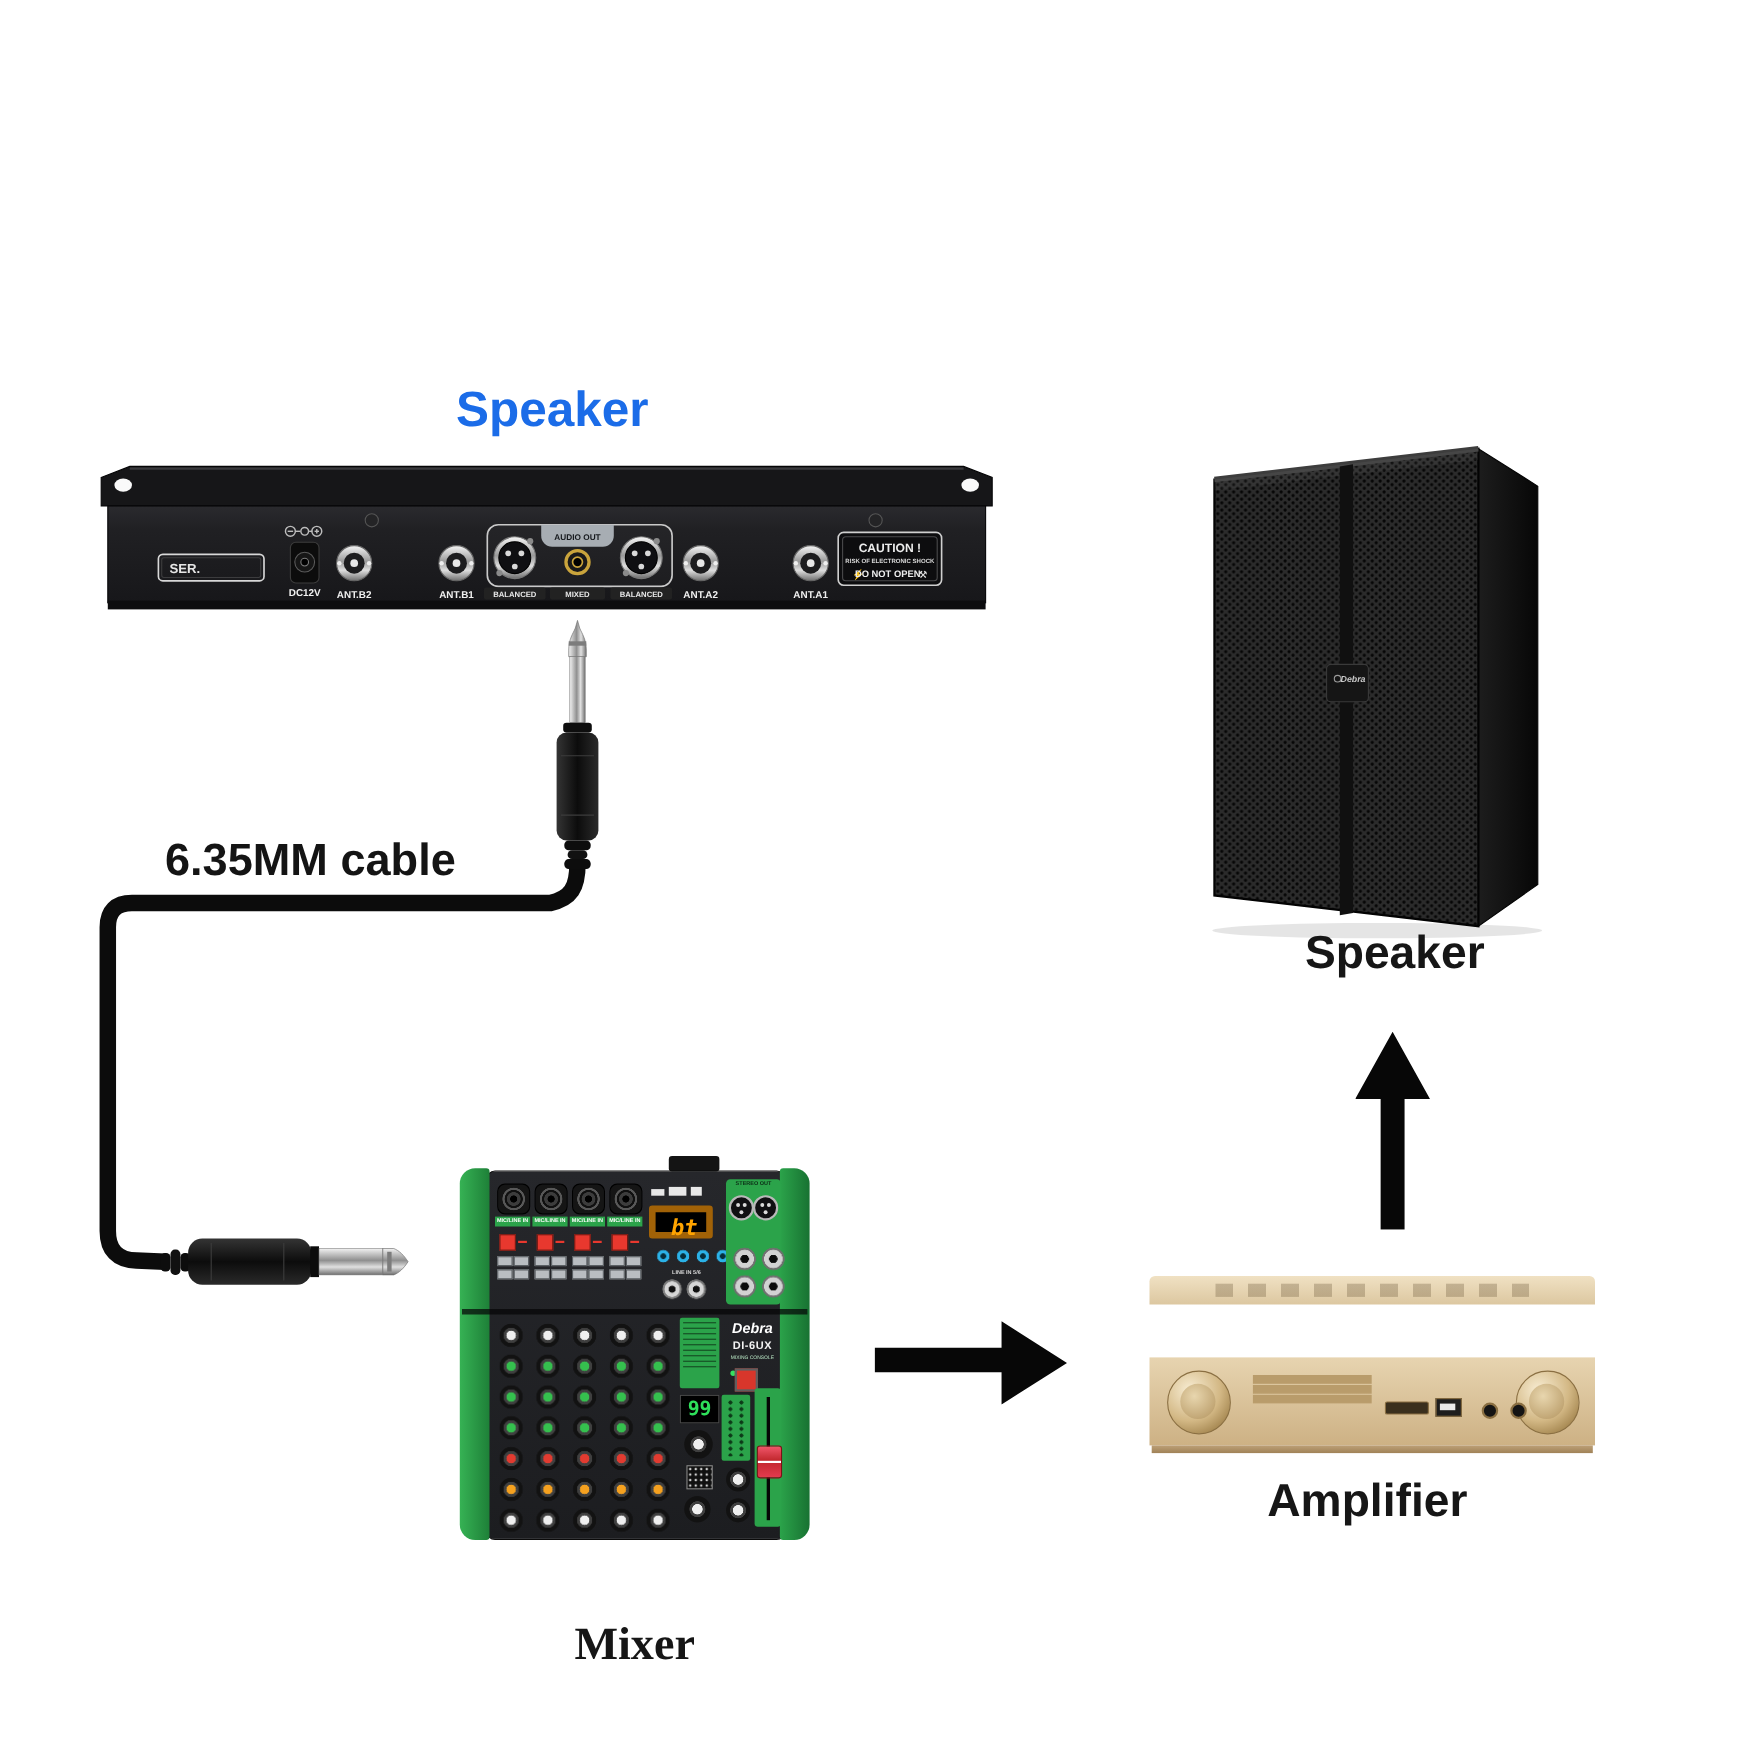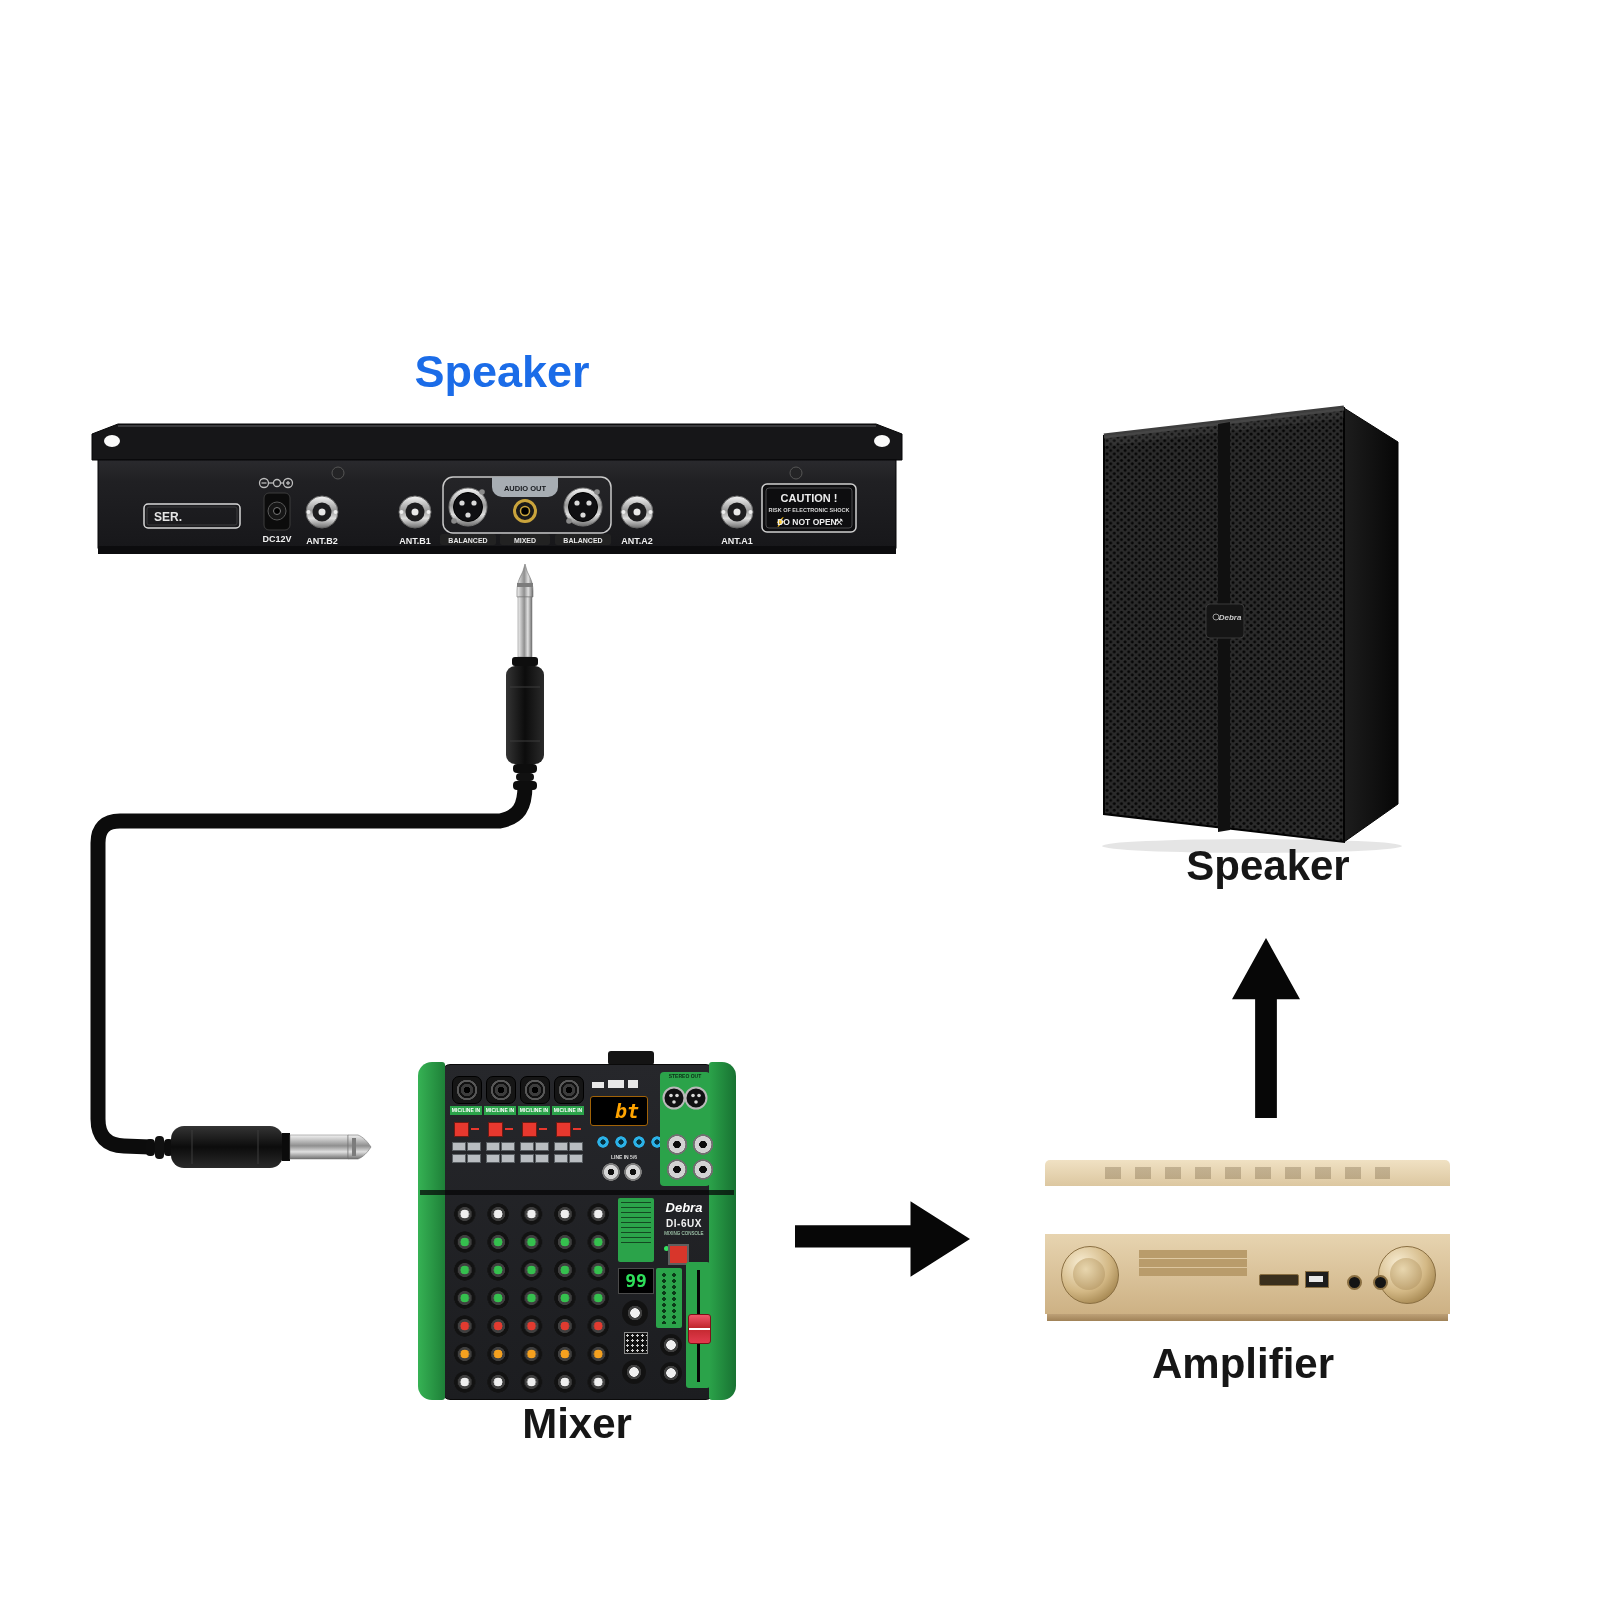--- a/index.html
+++ b/index.html
@@ -34,21 +34,21 @@
     border-radius:8px;border:1px solid #0a0a0a;}
   .mx-seam{left:2px;top:128px;width:314px;height:5px;background:rgba(5,5,7,.72);}
   .mx-ch{top:14px;width:32px;height:110px;}
   .mx-jack{left:2px;top:0;width:28px;height:26px;border-radius:7px;border:1px solid #000;
     background:radial-gradient(circle at 50% 50%,#000 0 3px,#3c3c3c 3.5px 6px,#101010 6.5px 8px,#585858 8.5px 10px,#151515 10.5px);}
   .mx-chlabel{left:0;top:30px;width:32px;height:9px;background:#2ba34a;color:#fff;
     font-size:5px;font-weight:bold;text-align:center;line-height:9px;letter-spacing:0;}
   .mx-pad{left:4px;top:46px;width:13px;height:13px;background:#e8382e;border:1px solid #6e1a13;}
   .mx-paddash{left:21px;top:52px;width:8px;height:2px;background:#e8382e;}
   .mx-sw{width:12px;height:7px;background:#b9bdc1;border:1px solid #5a5f63;}
-  .mx-display{left:172px;top:34px;width:58px;height:30px;background:#000;border:1px solid #a16207;
+  .mx-display{left:172px;top:34px;width:58px;height:30px;background:#000;border:6px solid #a16207;
     border-radius:3px;color:#ffa400;font-family:"DejaVu Sans Mono",monospace;font-weight:bold;
     font-style:italic;font-size:20px;text-align:right;line-height:29px;padding-right:8px;box-sizing:border-box;}
   .mx-usb{left:174px;top:12px;width:54px;height:12px;}
   .mx-usb i{display:inline-block;background:#e8e8e8;margin-right:4px;}
   .mx-btns{left:176px;top:72px;width:72px;height:16px;
     background-image:radial-gradient(circle,#062d3a 0 2.4px,#2bb2e8 2.8px 5.4px,rgba(0,0,0,0) 5.9px);
     background-size:18px 16px;}
   .mx-linein{left:164px;top:92px;width:84px;height:7px;color:#dcdcdc;font-size:5px;
     font-weight:bold;text-align:center;}
   .mx-rca{left:182px;top:100px;width:44px;height:20px;
@@ -304,20 +304,21 @@
       <rect x="131" y="581" width="112" height="42" rx="13" fill="url(#plugH)"></rect>
       <line x1="152" y1="585" x2="152" y2="619" stroke="#3c3c3c"></line>
       <line x1="218" y1="585" x2="218" y2="619" stroke="#3c3c3c"></line>
       <rect x="242" y="588" width="8" height="28" fill="#0b0b0b"></rect>
       <rect x="250" y="590" width="58" height="24" fill="url(#metalH)" stroke="#767676" stroke-width=".5"></rect>
       <path d="M308,590 L318,590 C323,592 327,596 331,602 C327,608 323,612 318,614 L308,614 Z" fill="url(#metalH)" stroke="#6f6f6f" stroke-width=".6"></path>
       <rect x="312" y="593" width="4" height="18" fill="#7c7c7c"></rect>
     </g>
   </svg>
 
+  <div class="abs cable-label">6.35MM cable</div>
 
   <svg class="abs" style="left:1080px;top:396px;" width="330" height="460" viewBox="0 0 330 460">
     <defs>
       <pattern id="spkdots" width="7.2" height="6.6" patternUnits="userSpaceOnUse">
         <rect width="7.2" height="6.6" fill="#2b2b2b"></rect>
         <circle cx="1.9" cy="1.7" r="1.5" fill="#060606"></circle>
         <circle cx="5.5" cy="5" r="1.5" fill="#060606"></circle>
       </pattern>
       <linearGradient id="spkSide" x1="0" y1="0" x2="1" y2="0">
         <stop offset="0" stop-color="#1d1d1d"></stop>
@@ -446,21 +447,21 @@
         <i class="c2"></i>
       </div>
     <div class="abs mx-knob" style="left:242px;top:272px;width:22px;height:22px;"></div>
     <div class="abs mx-knob" style="left:242px;top:300px;width:22px;height:22px;"></div>
     <div class="abs mx-faderbg"></div>
     <div class="abs mx-slot"></div>
     <div class="abs mx-fadercap">
         <i></i>
       </div>
   </div>
-  <div class="abs dev-label" style="left:427px;top:1400px;width:300px;">Mixer</div>
+  <div class="abs dev-label" style="left:427px;top:1471px;width:300px;font-family:Liberation Serif, serif;">Mixer</div>
 
   <div class="abs arrow-right"></div>
 
   <div class="abs amp">
     <div class="abs amp-top">
         <i></i>
       </div>
     <div class="abs amp-gold">
       <div class="abs amp-knob" style="left:16px;">
           <i></i>

